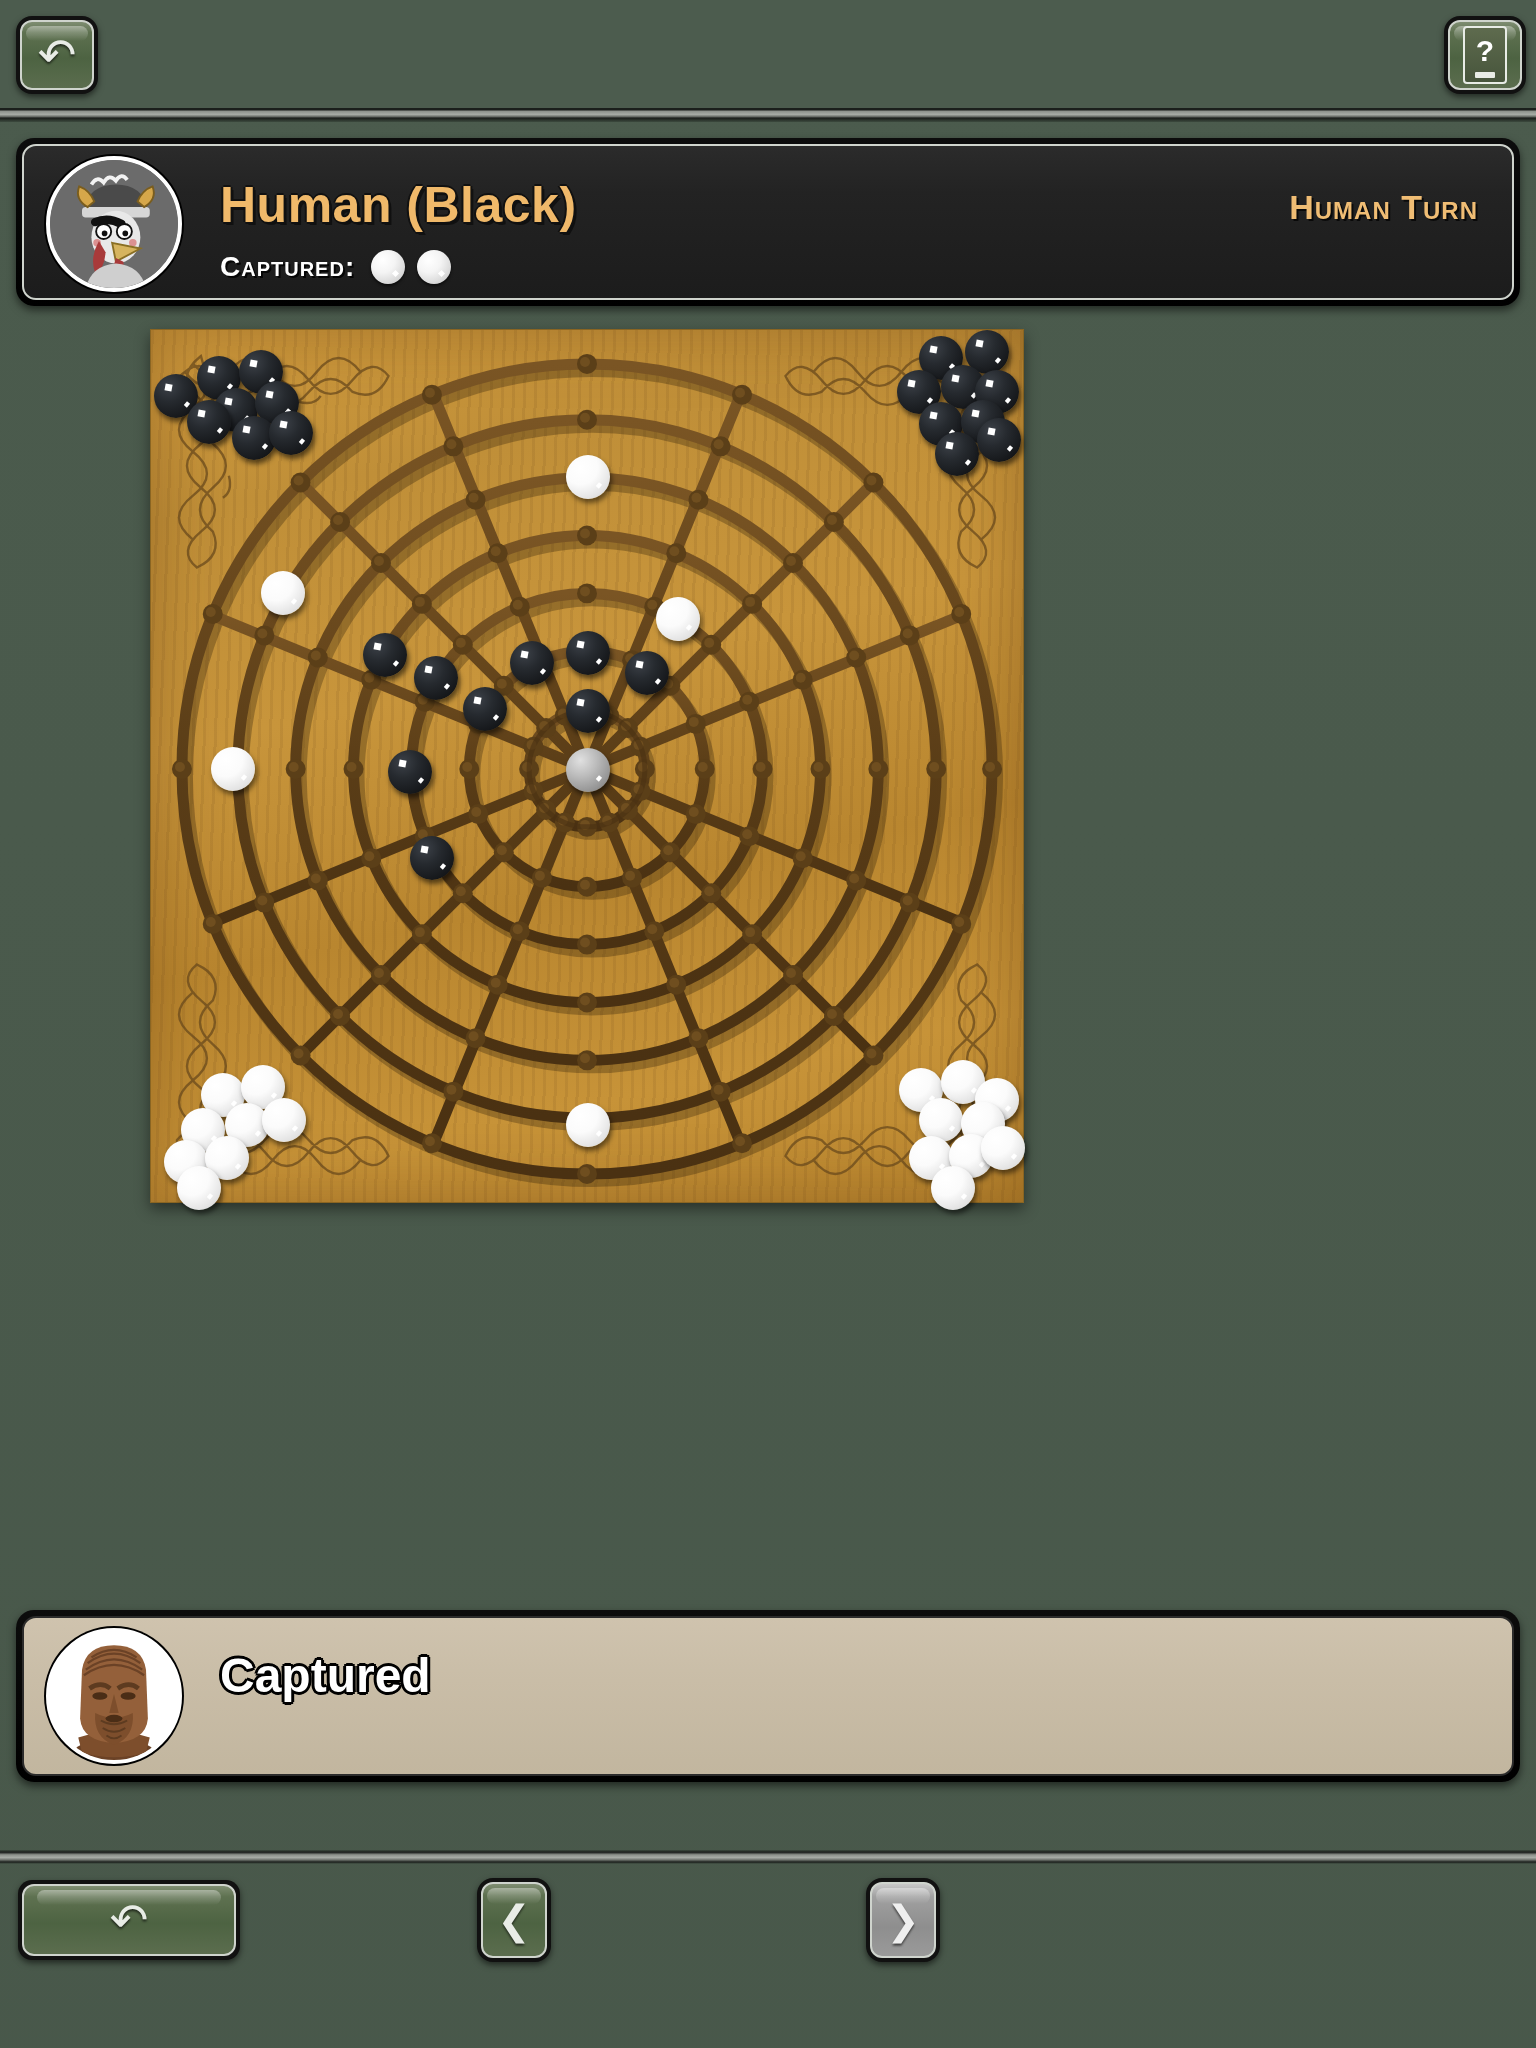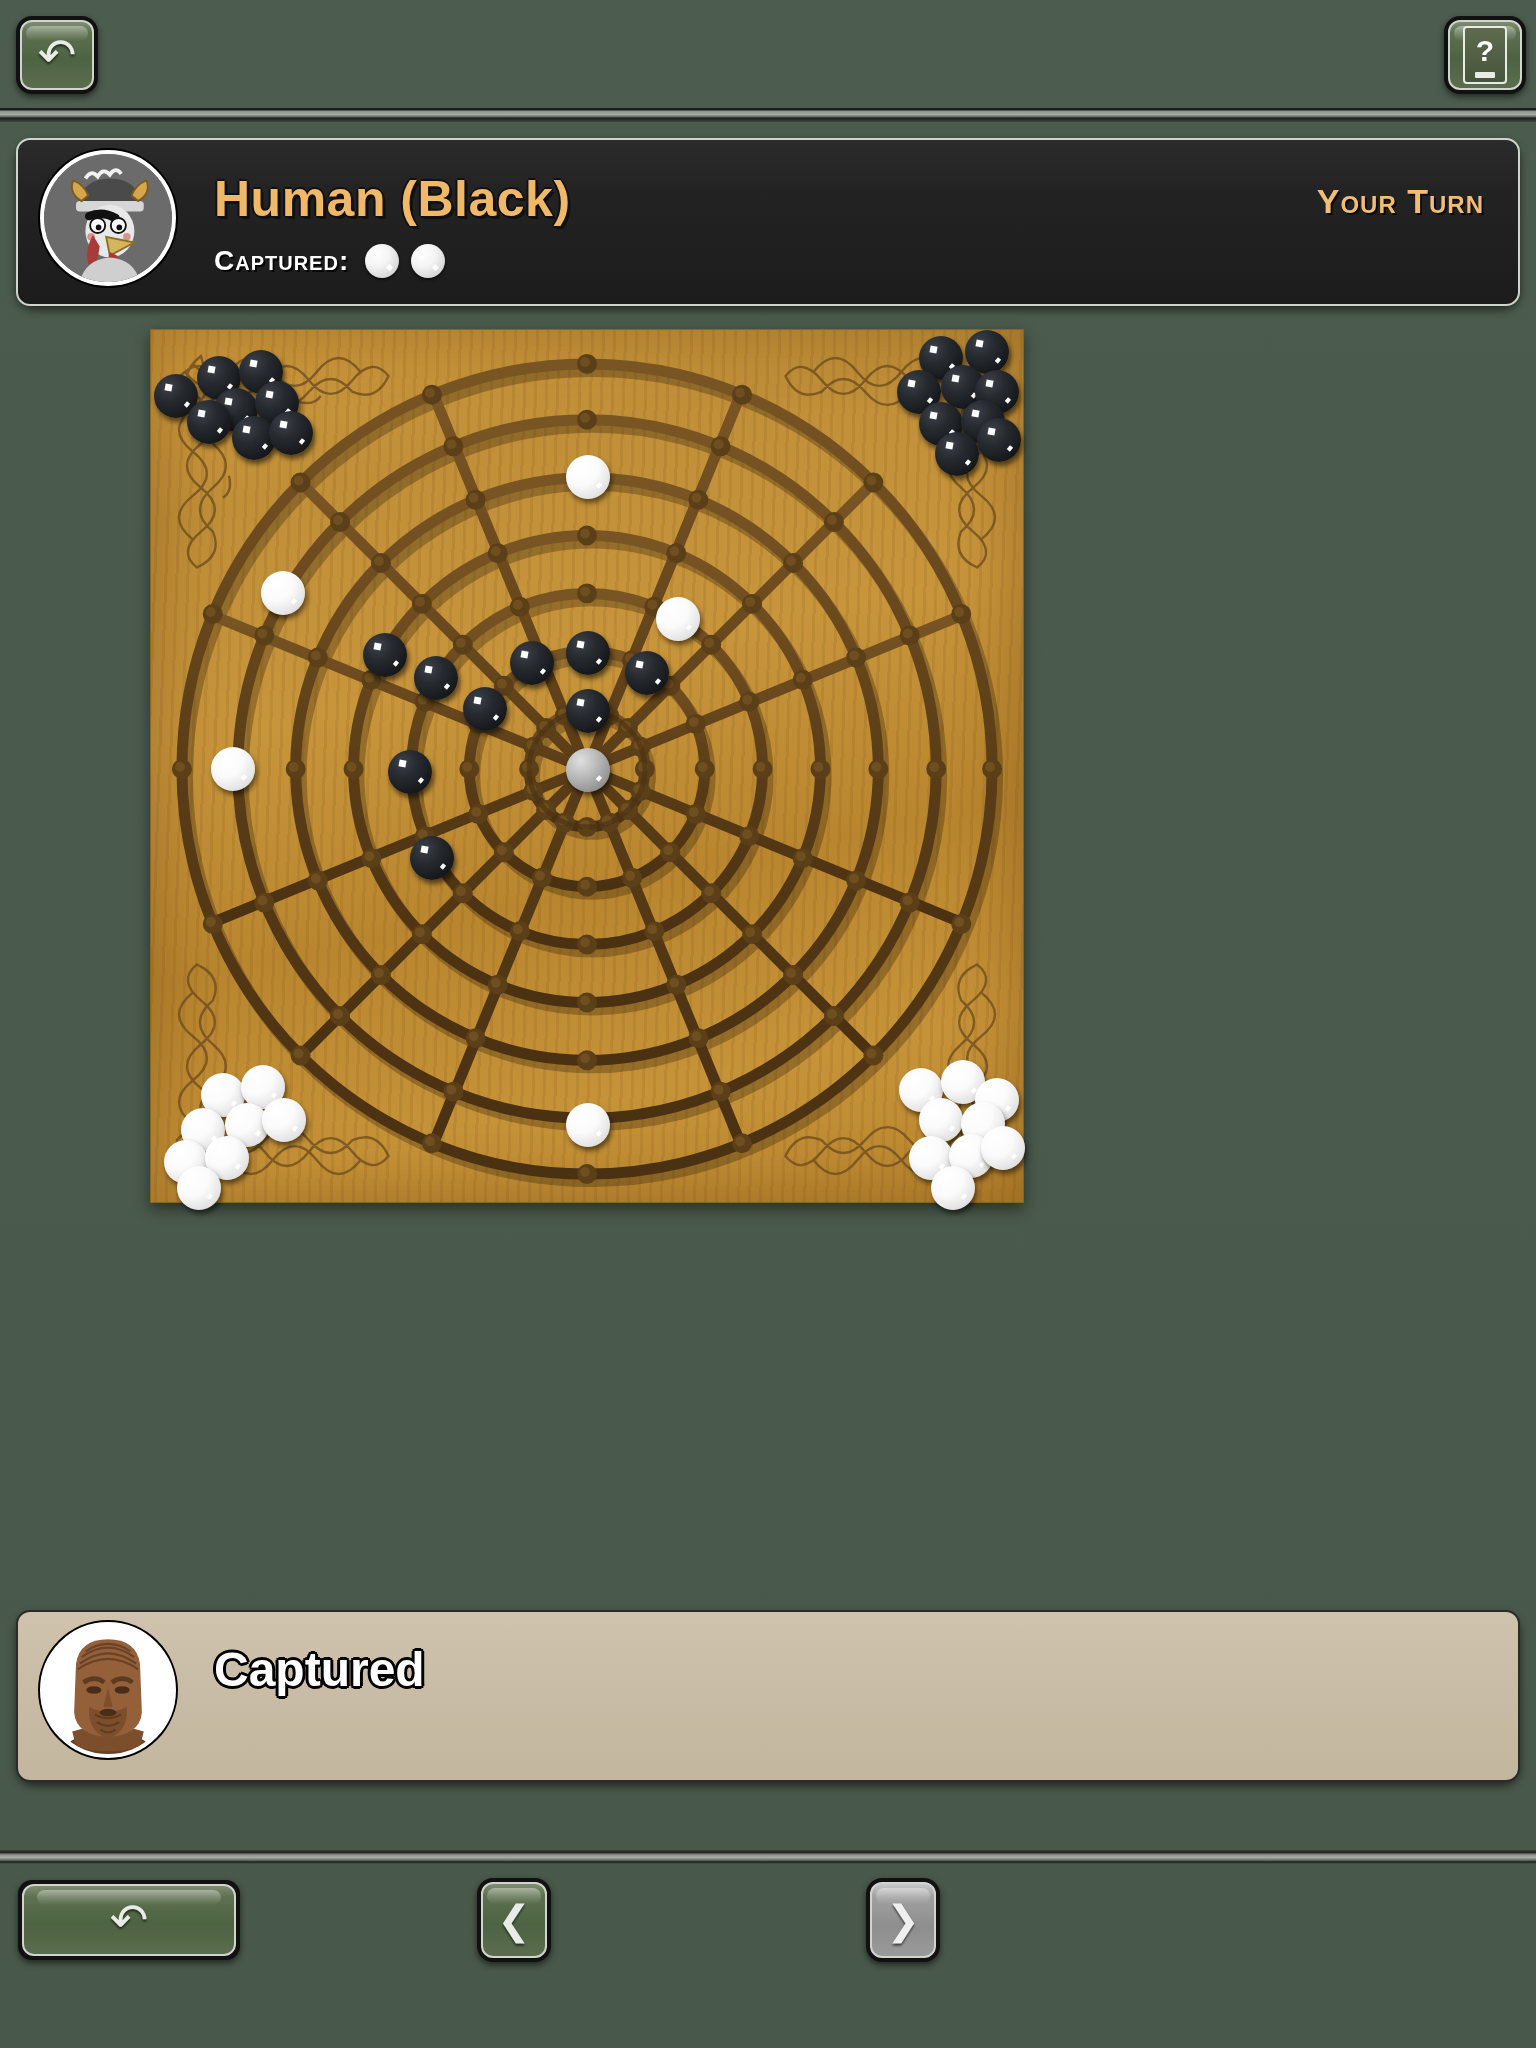--- a/index.html
+++ b/index.html
@@ -64,20 +64,21 @@
     display:flex; align-items:center; justify-content:center;
     position: relative;
   }
   .helpbox .q { color:#fff; font-size: 30px; font-weight: bold; line-height:1; margin-top:-8px;}
   .helpbox .foot { position:absolute; bottom:4px; left:50%; transform:translateX(-50%); width:20px; height:6px; background:#e8ece6; border-radius:1px;}
 
   
   .panel {
     position: absolute;
     border-radius: 18px;
+    padding: 6px;
     background: linear-gradient(180deg,#0c0c0c,#000);
     box-shadow: 0 4px 8px rgba(0,0,0,.55);
   }
   .panel > .face {
     width:100%; height:100%;
     border-radius: 14px;
     border: 2px solid #cfd4cd;
     position: relative;
   }
   #player-panel { left: 16px; top: 138px; width: 1504px; height: 168px; }
@@ -265,21 +266,21 @@
           <path d="M66 88 l30 6 l-26 14 z" fill="#d6b45e" stroke="#8a6f24" stroke-width="2"></path>
 
           <path d="M52 86 q-10 18 -4 34 q10 -4 11 -22z" fill="#a83a3a"></path>
           <path d="M70 104 q-6 16 2 28 q8 -8 6 -24z" fill="#a83a3a"></path>
 
           <path d="M38 136 q6 -24 32 -26 q26 2 32 26 z" fill="#cfcfcf"></path>
         </svg>
       </div>
 
       <div class="player-name">Human (Black)</div>
-      <div class="your-turn">Your Turn</div>
+      <div class="your-turn">Human Turn</div>
 
       <div class="captured-row">
         <span class="captured-label">Captured:</span>
         <span class="cap-pieces">
           <span class="stone white"></span>
           <span class="stone white"></span>
         </span>
       </div>
 
     </div>

